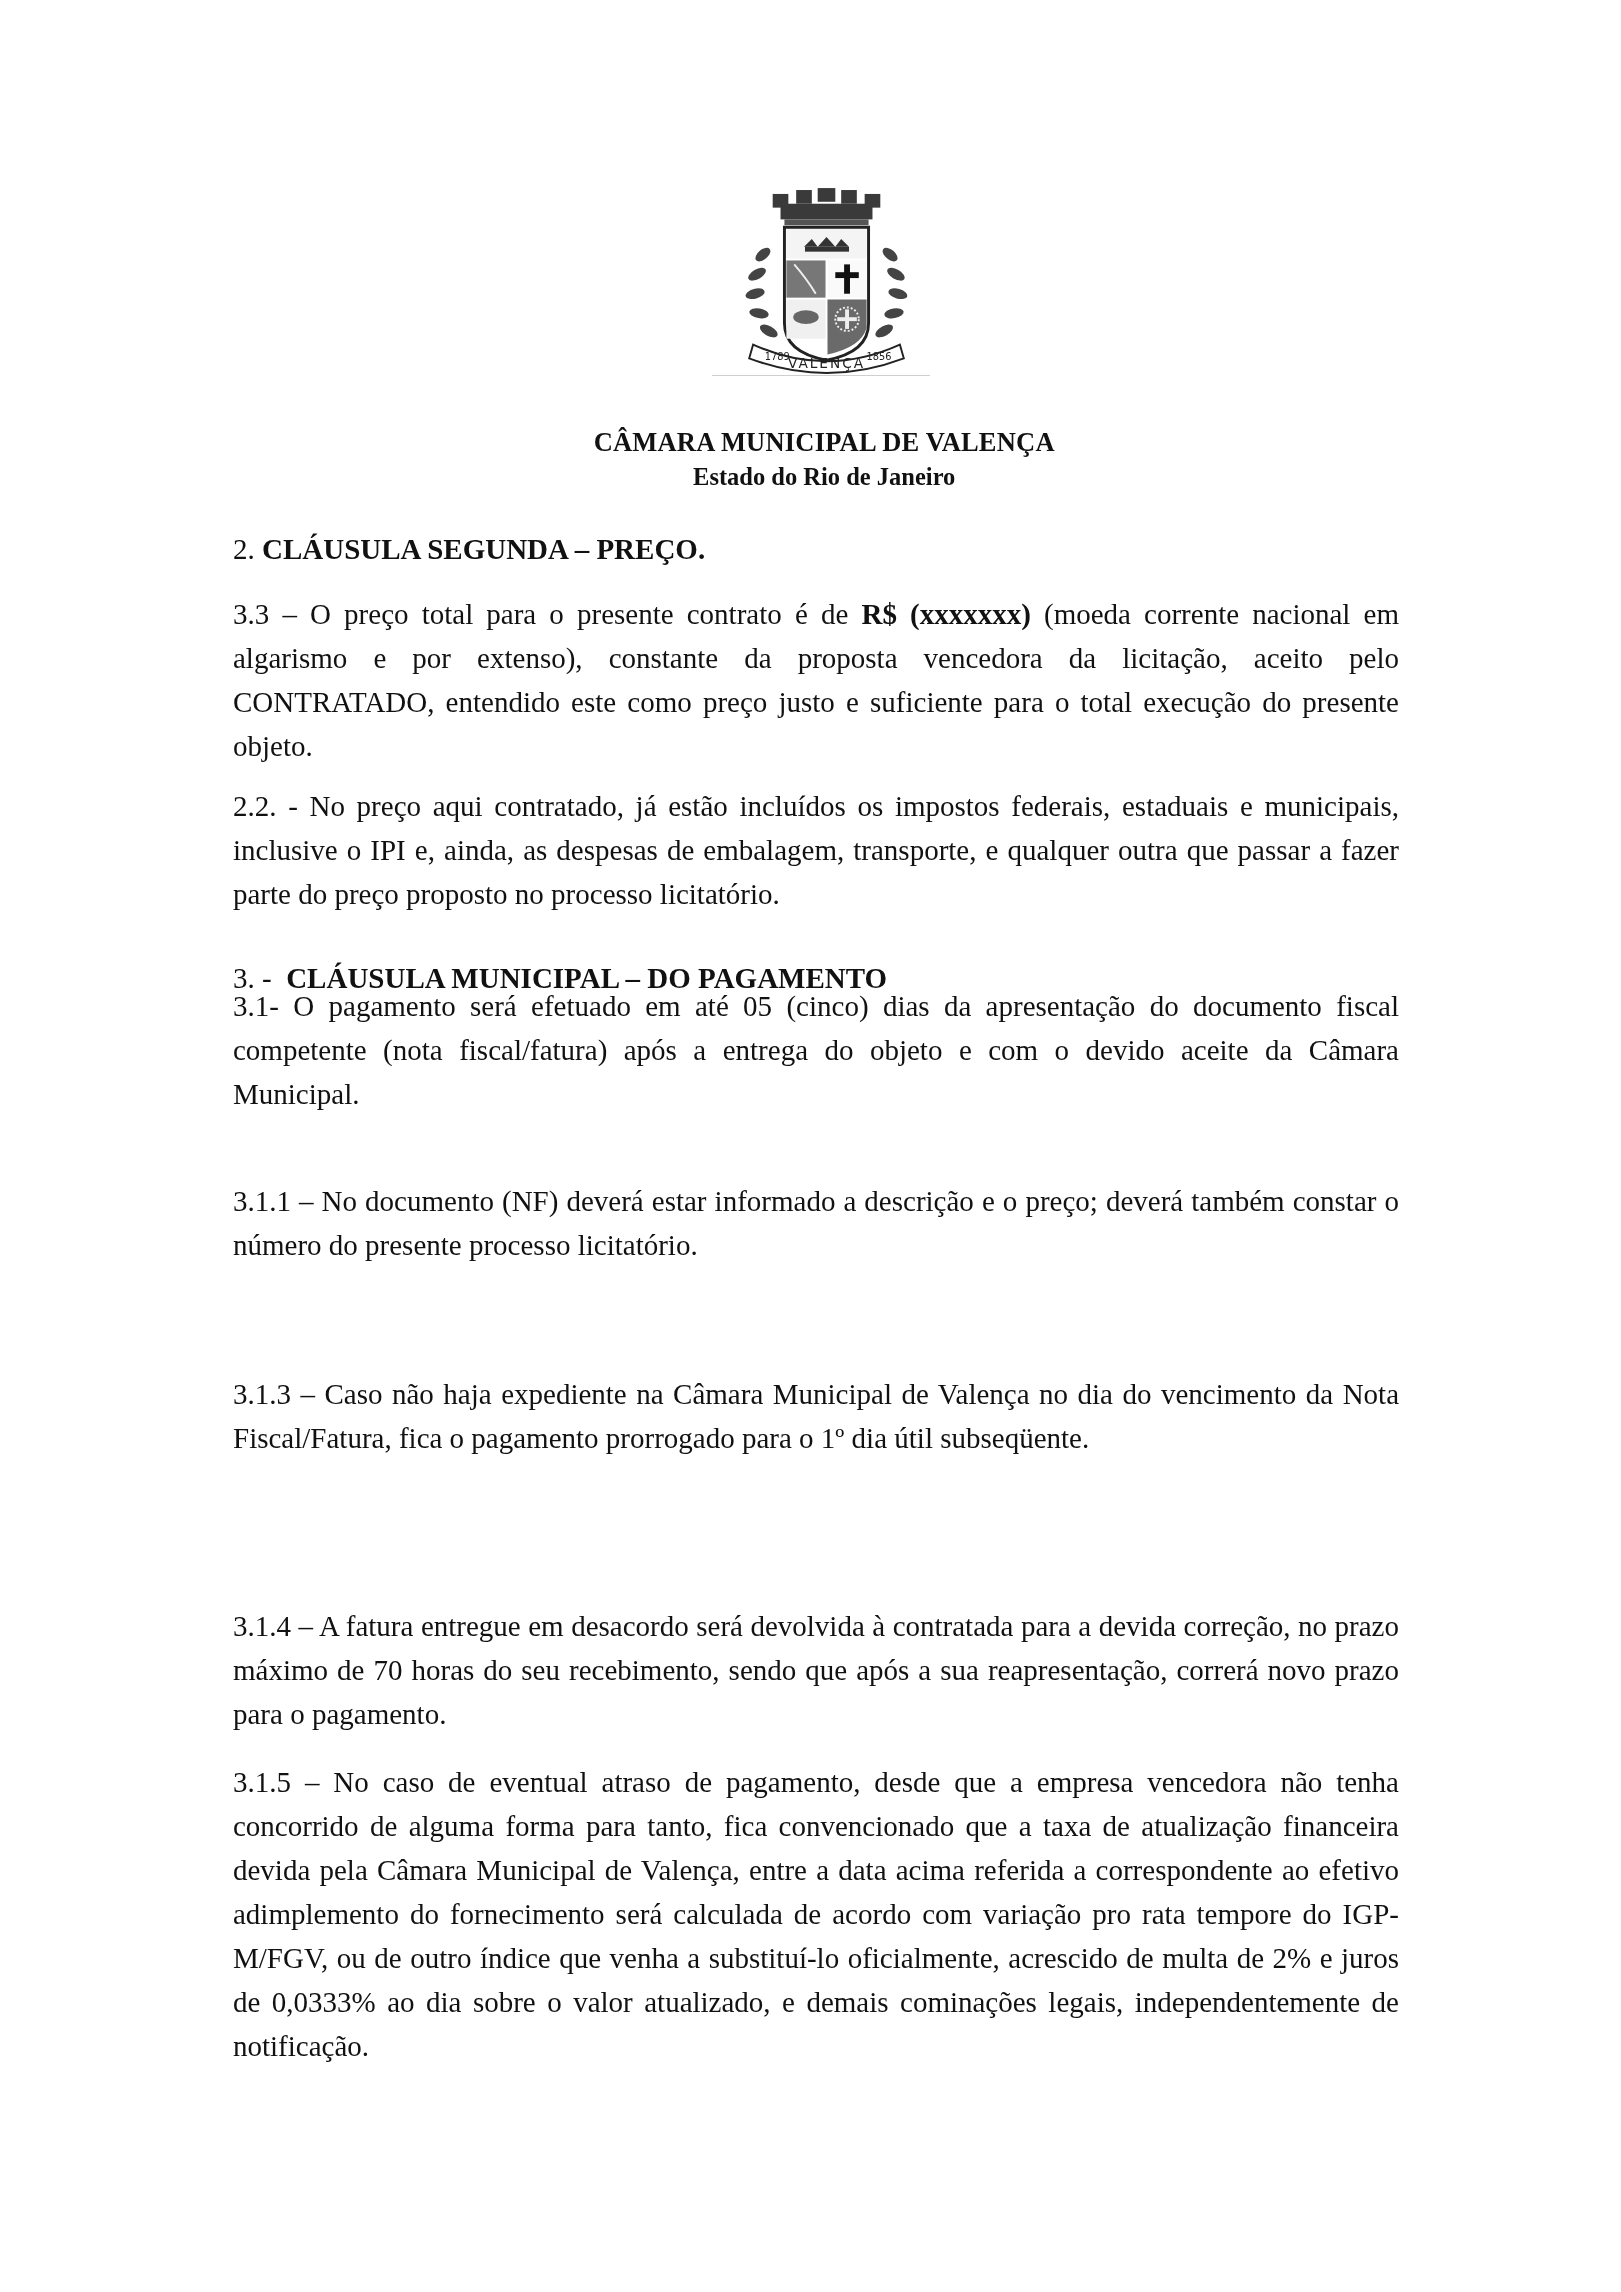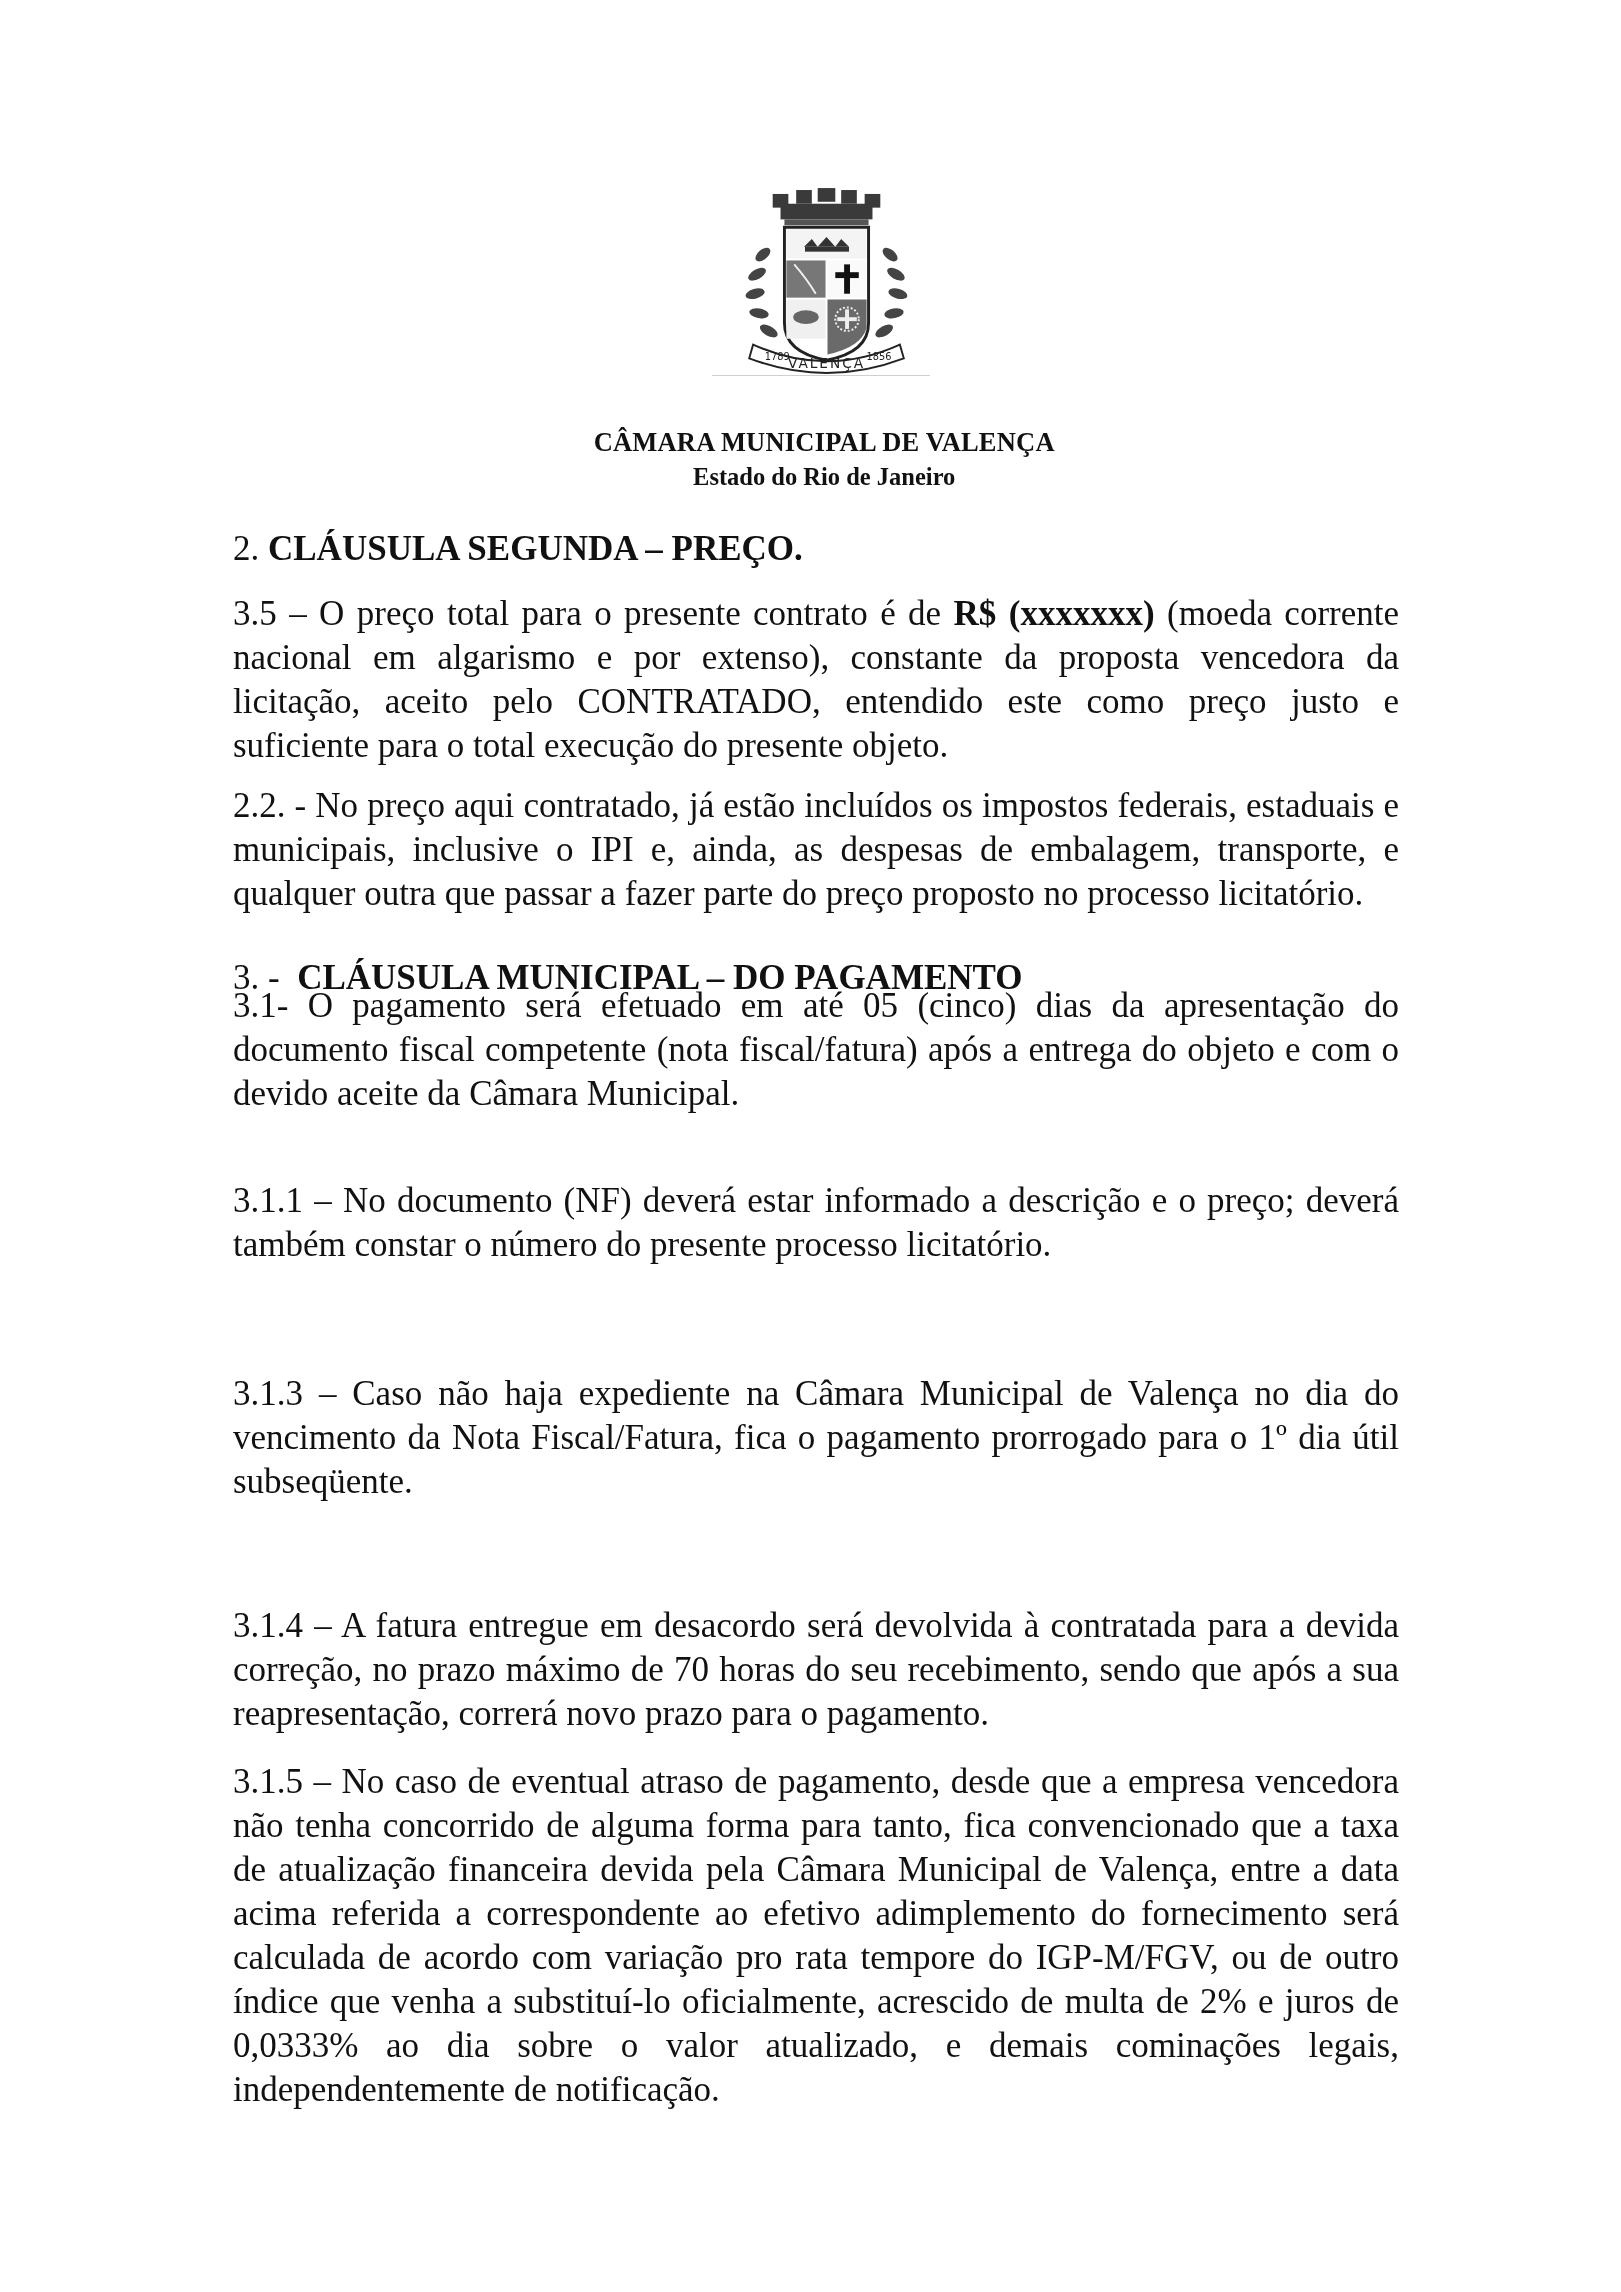--- a/index.html
+++ b/index.html
@@ -3,21 +3,21 @@
   <meta charset="utf-8">
   <style>
     html, body { margin: 0; padding: 0; background: #ffffff; }
     body { width: 1621px; height: 2293px; position: relative; overflow: hidden; }
     .page { position: absolute; left: 0; top: 0; width: 1621px; height: 2293px; background: #fff; color: #111; font-family: "Liberation Serif", "DejaVu Serif", serif; }
     .crest { position: absolute; left: 714px; top: 186px; width: 225px; height: 191px; }
     .crest-line { position: absolute; left: 712px; top: 375px; width: 218px; height: 1px; background: #cfcfcf; }
     .hdr { position: absolute; left: 0; width: 1621px; text-align: center; font-weight: bold; color: #111; }
     .hdr1 { top: 427px; font-size: 26.5px; left: 13.7px; letter-spacing: 0.2px; }
     .hdr2 { top: 463px; font-size: 24.5px; left: 13.7px; }
-    .body { position: absolute; left: 233px; width: 1166px; font-size: 35px; line-height: 44px; }
+    .body { position: absolute; left: 233px; width: 1166px; font-size: 29px; line-height: 44px; }
     .p { margin: 0; text-align: justify; }
     .b { font-weight: bold; }
   </style>
 </head>
 <body>
 
 <div class="page">
 
   <svg class="crest" viewBox="0 0 230 195" xmlns="http://www.w3.org/2000/svg">
 
@@ -70,21 +70,21 @@
   <div class="crest-line"></div>
 
   <div class="hdr hdr1">CÂMARA MUNICIPAL DE VALENÇA</div>
   <div class="hdr hdr2">Estado do Rio de Janeiro</div>
 
   <div class="body" style="top:527px;">
     <span>2. </span><span class="b">CLÁUSULA SEGUNDA – PREÇO.</span>
   </div>
 
   <div class="body" style="top:592px;">
-    <p class="p"><span>3.5 – O preço total para o presente contrato é de </span><span class="b">R$ (xxxxxxx)</span><span> (moeda corrente nacional em algarismo e por extenso), constante da proposta vencedora da licitação, aceito pelo CONTRATADO, entendido este como preço justo e suficiente para o total execução do presente objeto.</span></p>
+    <p class="p"><span>3.3 – O preço total para o presente contrato é de </span><span class="b">R$ (xxxxxxx)</span><span> (moeda corrente nacional em algarismo e por extenso), constante da proposta vencedora da licitação, aceito pelo CONTRATADO, entendido este como preço justo e suficiente para o total execução do presente objeto.</span></p>
   </div>
 
   <div class="body" style="top:784px;">
     <p class="p">2.2. - No preço aqui contratado, já estão  incluídos  os impostos federais, estaduais e municipais, inclusive o IPI e, ainda, as despesas de embalagem, transporte, e qualquer outra que passar a fazer parte do preço proposto no processo licitatório.</p>
   </div>
 
   <div class="body" style="top:956px;">
     <span style="white-space:pre;">3. -  </span><span class="b">CLÁUSULA MUNICIPAL – DO PAGAMENTO</span>
   </div>
 

